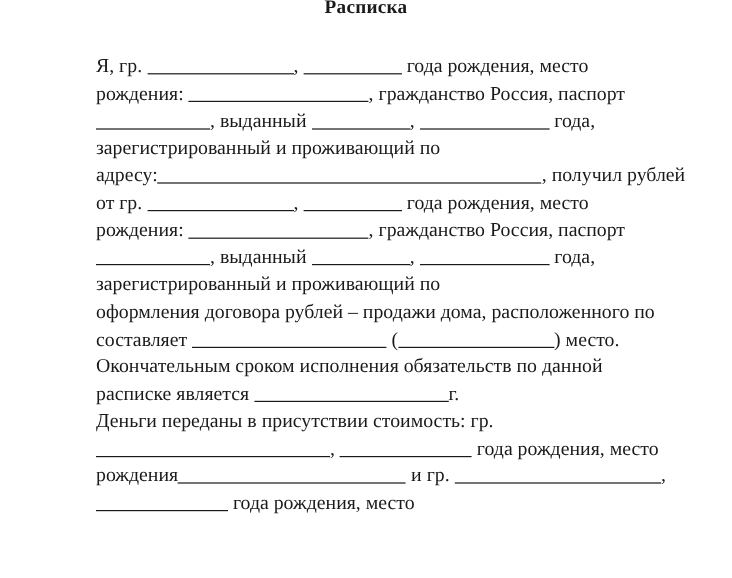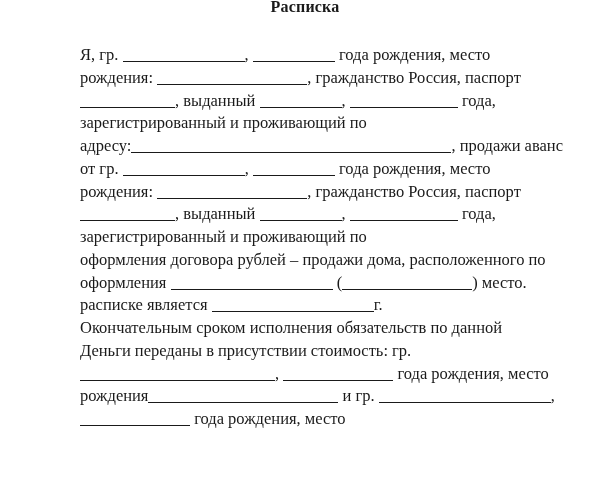--- a/index.html
+++ b/index.html
@@ -13,26 +13,26 @@
 </style>
 </head>
 <body>
 
 <div class="title">Расписка</div>
 <div class="doc" id="doc">
     <div class="line"><span>Я, гр. </span><span class="blank" style="width: 122px;"></span><span>, </span><span class="blank" style="width: 82px;"></span><span> года рождения, место</span></div>
     <div class="line"><span>рождения: </span><span class="blank" style="width: 150px;"></span><span>, гражданство Россия, паспорт</span></div>
     <div class="line"><span class="blank" style="width: 95px;"></span><span>, выданный </span><span class="blank" style="width: 82px;"></span><span>, </span><span class="blank" style="width: 108px;"></span><span> года,</span></div>
     <div class="line"><span>зарегистрированный и проживающий по</span></div>
-    <div class="line"><span>адресу:</span><span class="blank" style="width: 320px;"></span><span>, продажи аванс</span></div>
+    <div class="line"><span>адресу:</span><span class="blank" style="width: 320px;"></span><span>, получил рублей</span></div>
     <div class="line"><span>от гр. </span><span class="blank" style="width: 122px;"></span><span>, </span><span class="blank" style="width: 82px;"></span><span> года рождения, место</span></div>
     <div class="line"><span>рождения: </span><span class="blank" style="width: 150px;"></span><span>, гражданство Россия, паспорт</span></div>
     <div class="line"><span class="blank" style="width: 95px;"></span><span>, выданный </span><span class="blank" style="width: 82px;"></span><span>, </span><span class="blank" style="width: 108px;"></span><span> года,</span></div>
     <div class="line"><span>зарегистрированный и проживающий по</span></div>
     <div class="line"><span>оформления договора рублей – продажи дома, расположенного по</span></div>
-    <div class="line"><span>оформления </span><span class="blank" style="width: 162px;"></span><span> (</span><span class="blank" style="width: 130px;"></span><span>) место.</span></div>
+    <div class="line"><span>составляет </span><span class="blank" style="width: 162px;"></span><span> (</span><span class="blank" style="width: 130px;"></span><span>) место.</span></div>
+    <div class="line"><span>Окончательным сроком исполнения обязательств по данной</span></div>
     <div class="line"><span>расписке является </span><span class="blank" style="width: 162px;"></span><span>г.</span></div>
-    <div class="line"><span>Окончательным сроком исполнения обязательств по данной</span></div>
     <div class="line"><span>Деньги переданы в присутствии стоимость: гр.</span></div>
     <div class="line"><span class="blank" style="width: 195px;"></span><span>, </span><span class="blank" style="width: 110px;"></span><span> года рождения, место</span></div>
     <div class="line"><span>рождения</span><span class="blank" style="width: 190px;"></span><span> и гр. </span><span class="blank" style="width: 172px;"></span><span>,</span></div>
     <div class="line"><span class="blank" style="width: 110px;"></span><span> года рождения, место</span></div>
   </div>
 
 </body></html>

